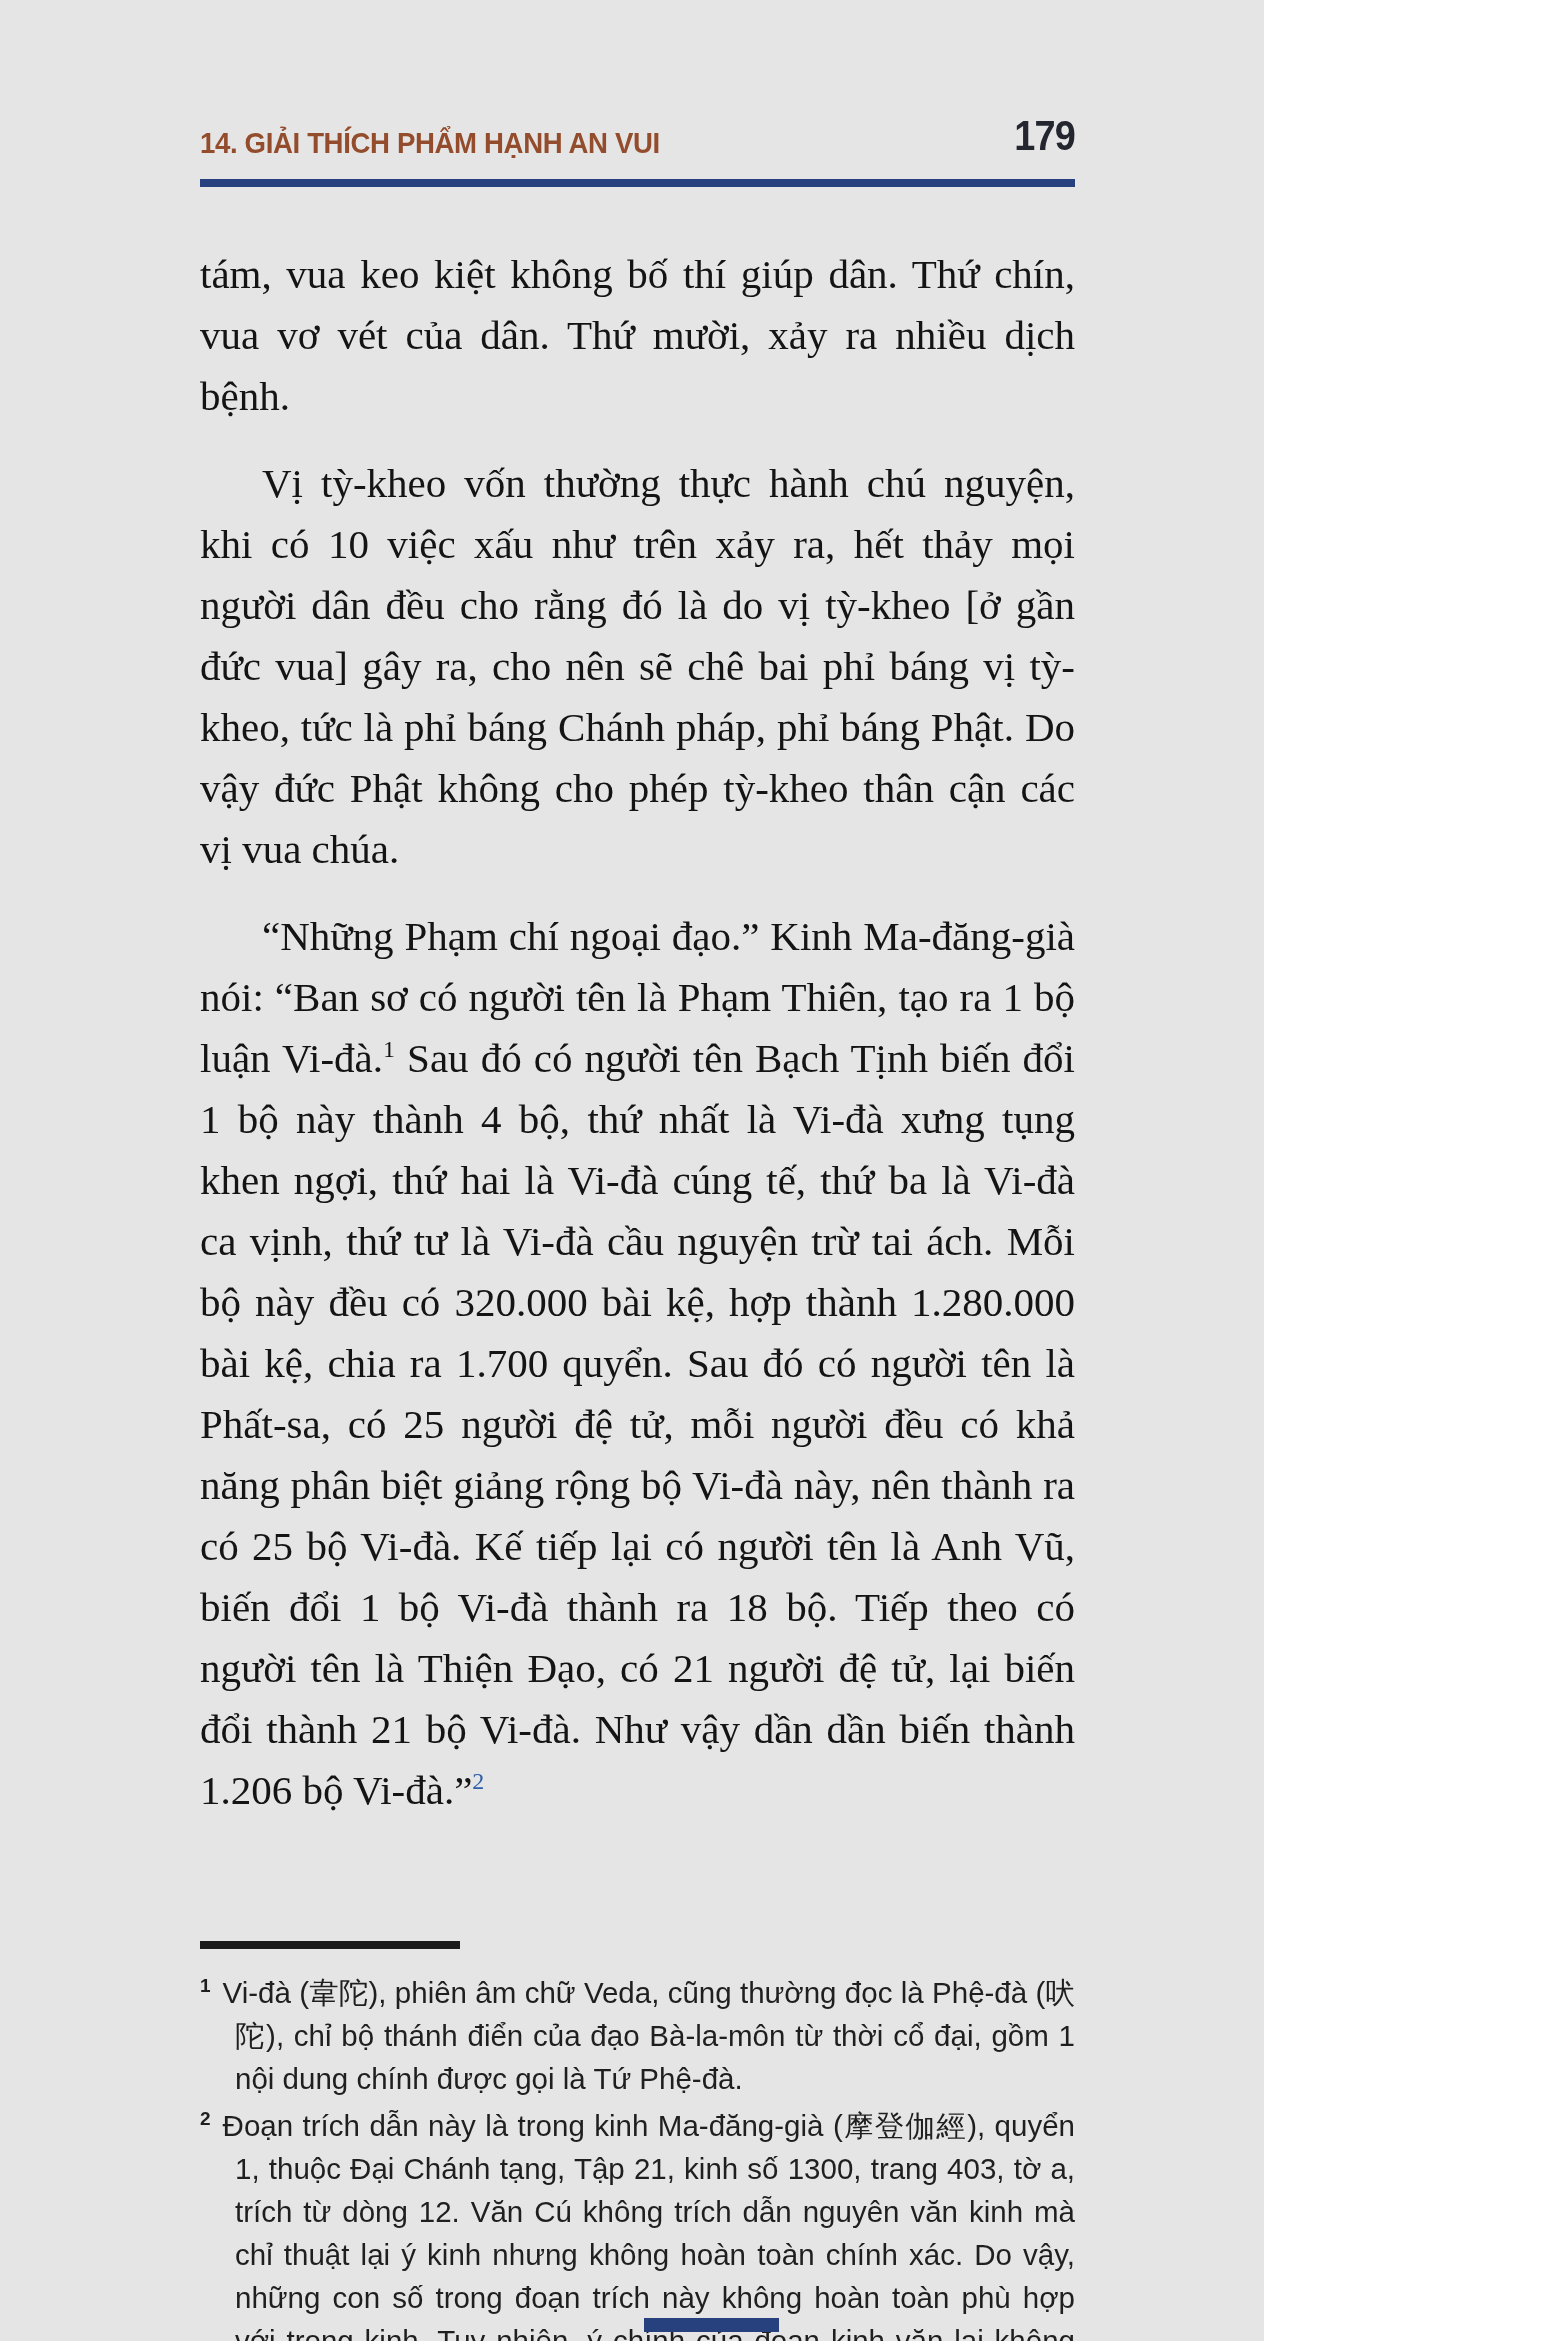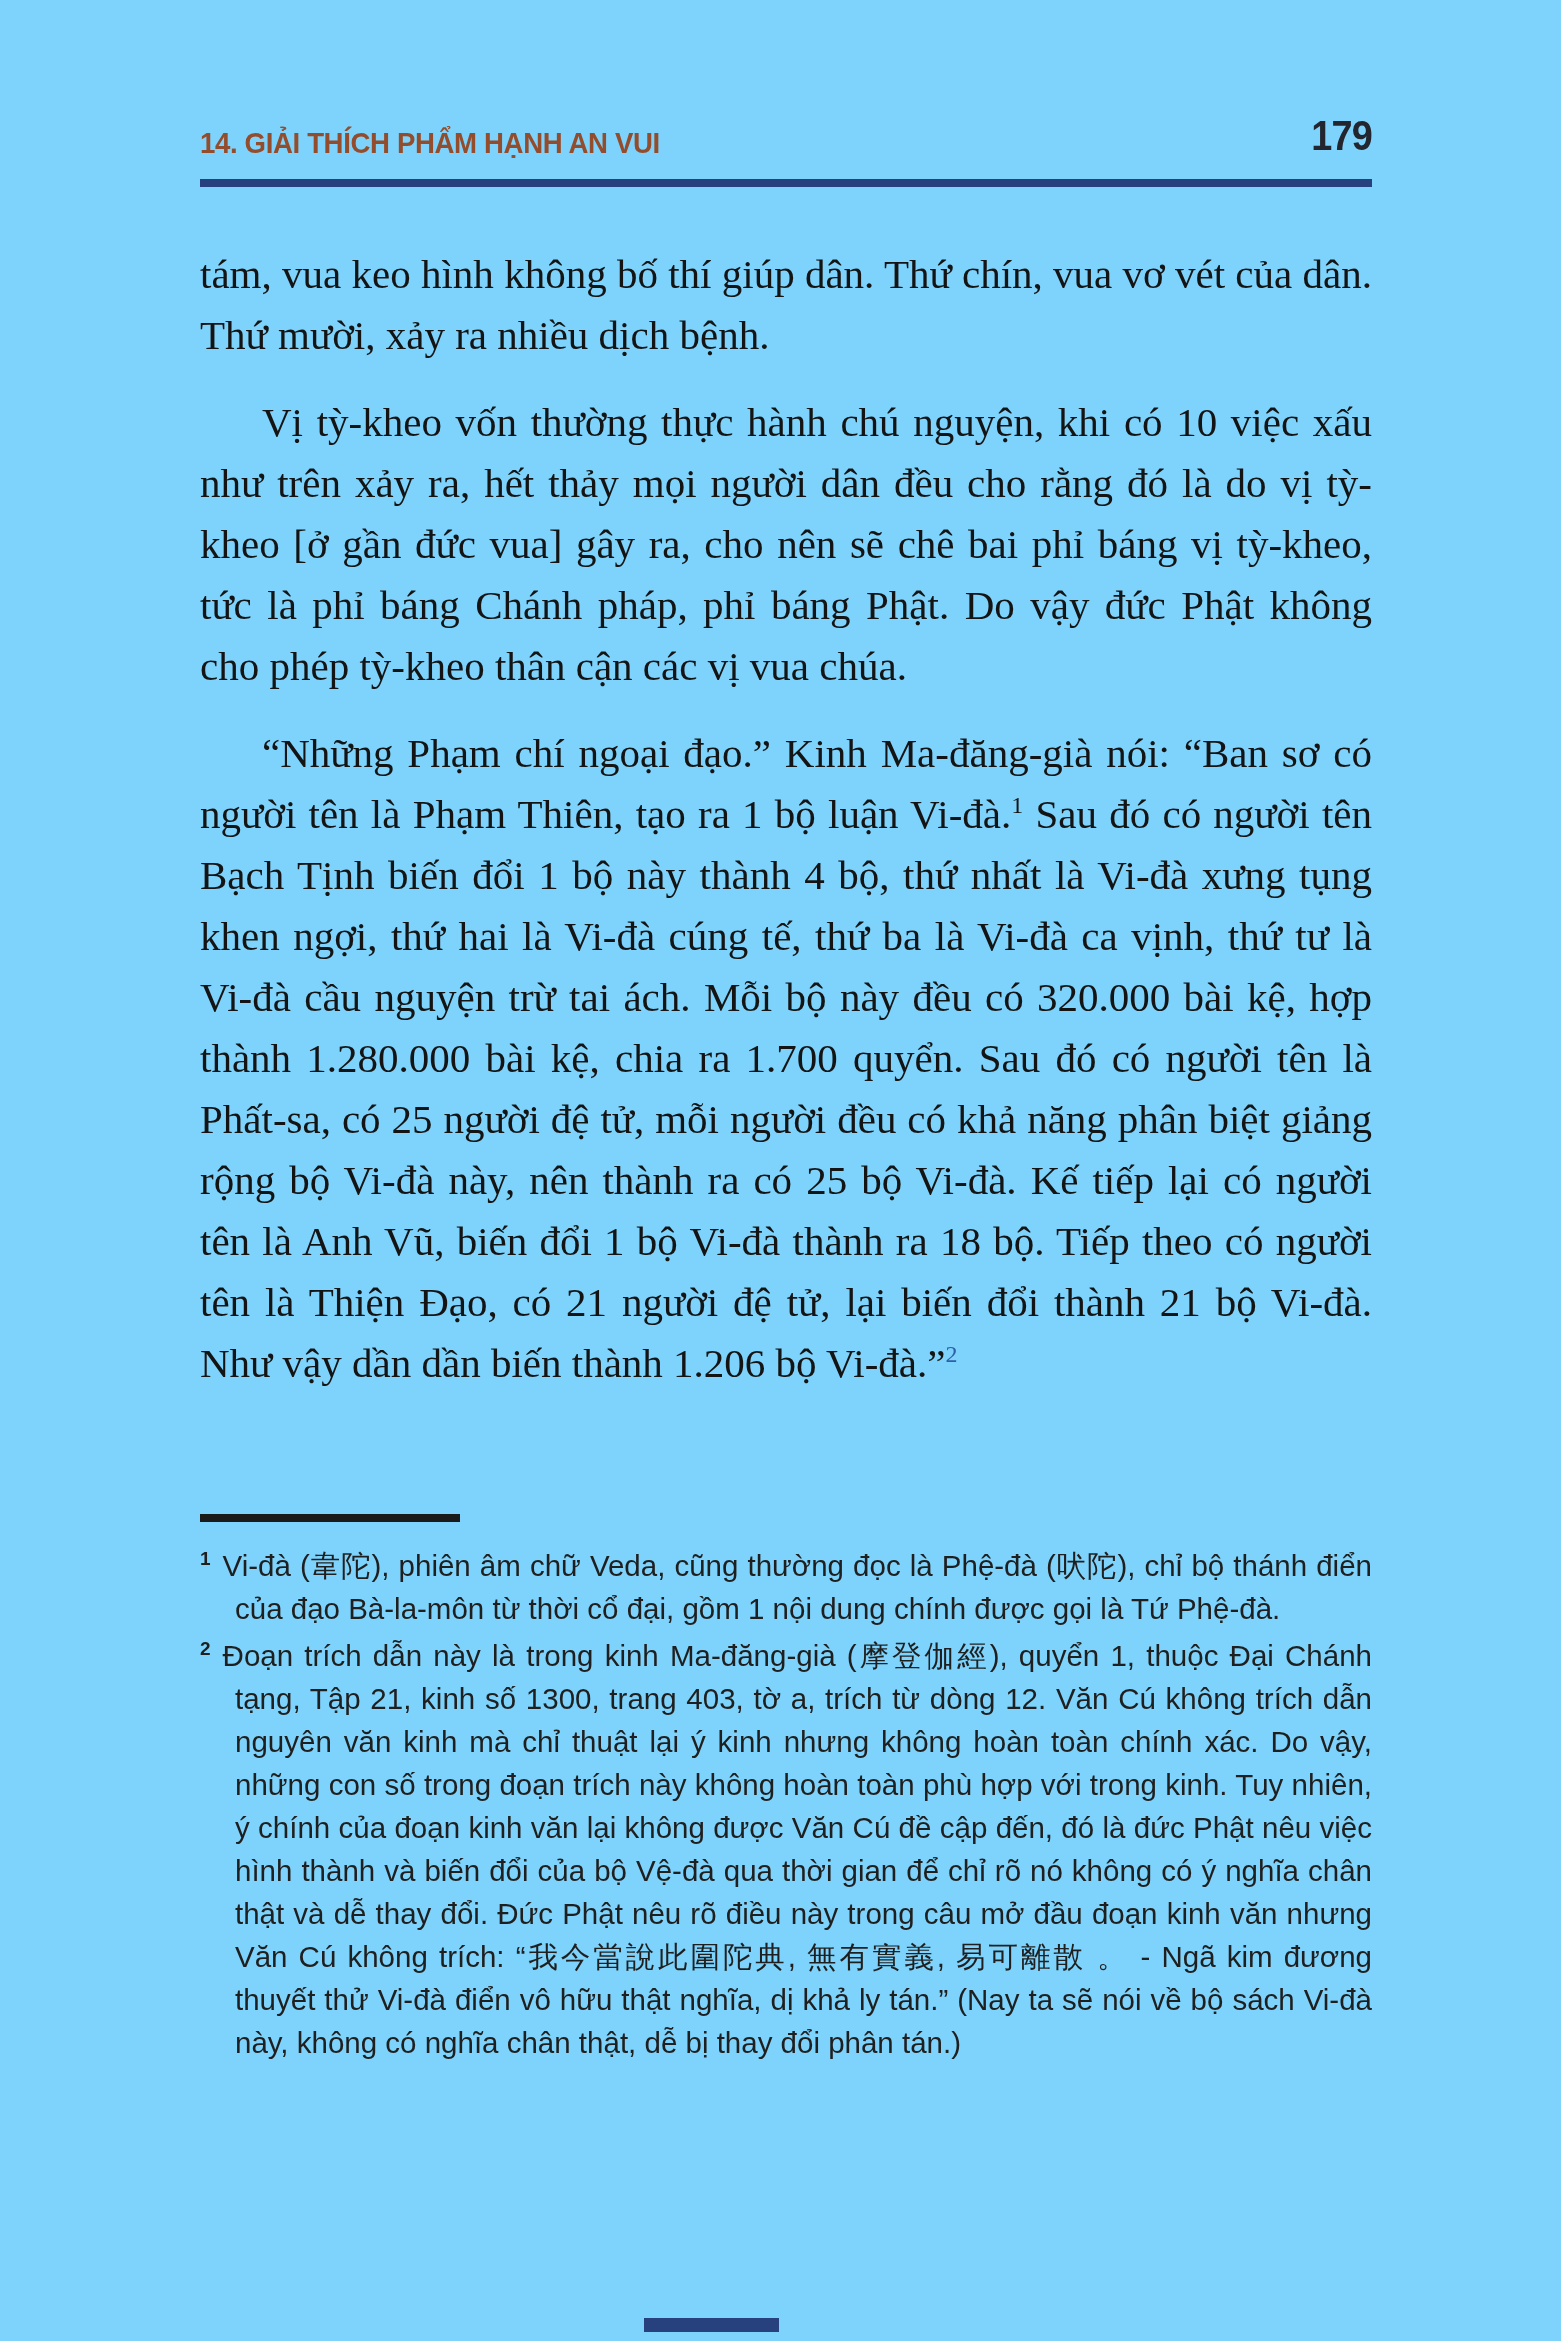--- a/index.html
+++ b/index.html
@@ -1,19 +1,19 @@
 <!DOCTYPE html>
 <html style="font-size:14px"><head>
 <meta charset="utf-8">
 <style>
   html,body{margin:0;padding:0;background:#ffffff;}
   .page{
     position:relative;
-    width:1561px;height:2342px;
-    background:#7dd3fc;
+    width:1264px;height:2342px;
+    background:#e5e5e5;
     overflow:hidden;
     font-family:"Liberation Serif", serif;
     color:#141414;
   }
   .content{
     position:absolute;
     left:200px; right:189px; top:0;
   }
   
   .header-row{
@@ -105,21 +105,21 @@
 <div class="page">
   <div class="content">
 
     <div class="header-row">
       <div class="chapter-title">14. GIẢI THÍCH PHẨM HẠNH AN VUI</div>
       <div class="page-number">179</div>
     </div>
     <div class="header-rule"></div>
 
     <div class="body-text">
-      <p class="para">tám, vua keo hình không bố thí giúp dân. Thứ chín, vua vơ vét của dân. Thứ mười, xảy ra nhiều dịch bệnh.</p>
+      <p class="para">tám, vua keo kiệt không bố thí giúp dân. Thứ chín, vua vơ vét của dân. Thứ mười, xảy ra nhiều dịch bệnh.</p>
 
       <p class="para indent">Vị tỳ-kheo vốn thường thực hành chú nguyện, khi có 10 việc xấu như trên xảy ra, hết thảy mọi người dân đều cho rằng đó là do vị tỳ-kheo [ở gần đức vua] gây ra, cho nên sẽ chê bai phỉ báng vị tỳ-kheo, tức là phỉ báng Chánh pháp, phỉ báng Phật. Do vậy đức Phật không cho phép tỳ-kheo thân cận các vị vua chúa.</p>
 
       <p class="para indent"><span class="lead-italic">“Những Phạm chí ngoại đạo.”</span><span> Kinh Ma-đăng-già nói: “Ban sơ có người tên là Phạm Thiên, tạo ra 1 bộ luận Vi-đà.</span><sup class="fnref">1</sup><span> Sau đó có người tên Bạch Tịnh biến đổi 1 bộ này thành 4 bộ, thứ nhất là Vi-đà xưng tụng khen ngợi, thứ hai là Vi-đà cúng tế, thứ ba là Vi-đà ca vịnh, thứ tư là Vi-đà cầu nguyện trừ tai ách. Mỗi bộ này đều có 320.000 bài kệ, hợp thành 1.280.000 bài kệ, chia ra 1.700 quyển. Sau đó có người tên là Phất-sa, có 25 người đệ tử, mỗi người đều có khả năng phân biệt giảng rộng bộ Vi-đà này, nên thành ra có 25 bộ Vi-đà. Kế tiếp lại có người tên là Anh Vũ, biến đổi 1 bộ Vi-đà thành ra 18 bộ. Tiếp theo có người tên là Thiện Đạo, có 21 người đệ tử, lại biến đổi thành 21 bộ Vi-đà. Như vậy dần dần biến thành 1.206 bộ Vi-đà.”</span><sup class="fnref link">2</sup></p>
     </div>
 
     <div class="fn-divider"></div>
 
     <div class="footnotes">
       <p class="footnote"><sup class="fn-marker">1</sup><span>Vi-đà (韋陀), phiên âm chữ Veda, cũng thường đọc là Phệ-đà (吠陀), chỉ bộ thánh điển của đạo Bà-la-môn từ thời cổ đại, gồm 1 nội dung chính được gọi là Tứ Phệ-đà.</span></p>

